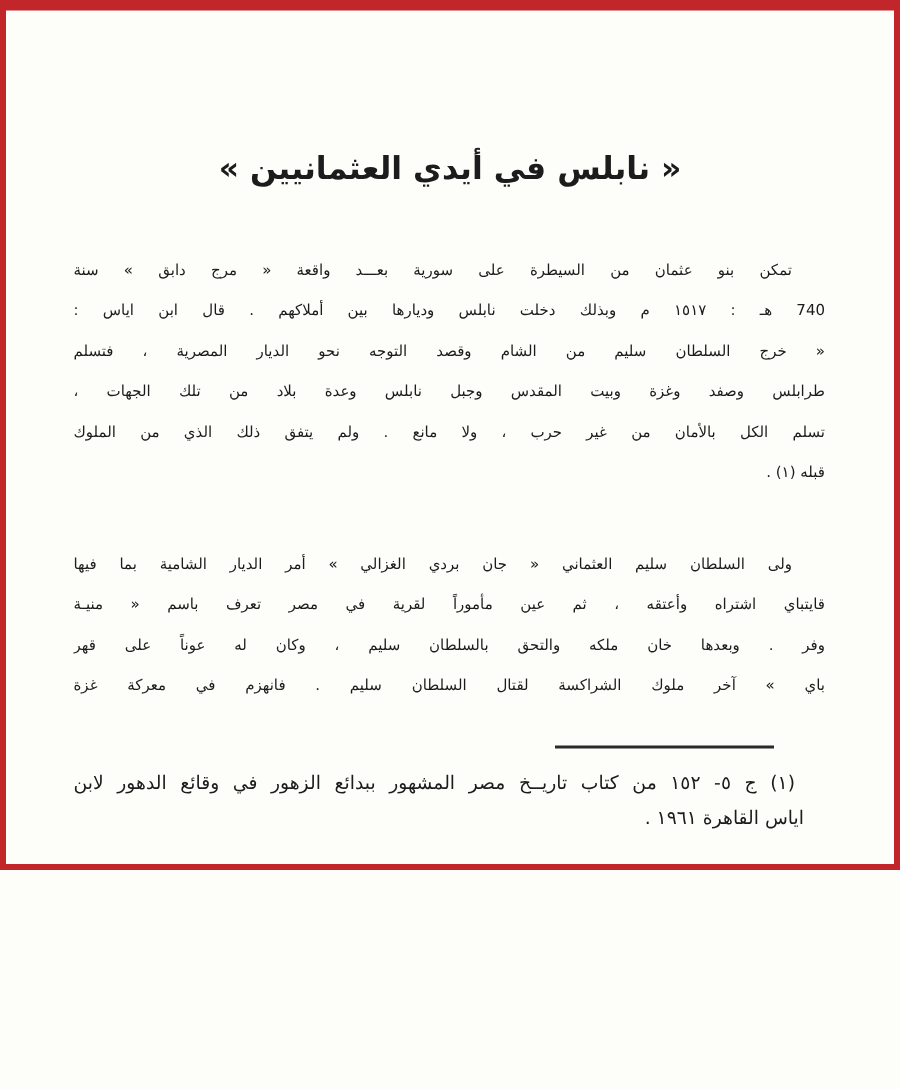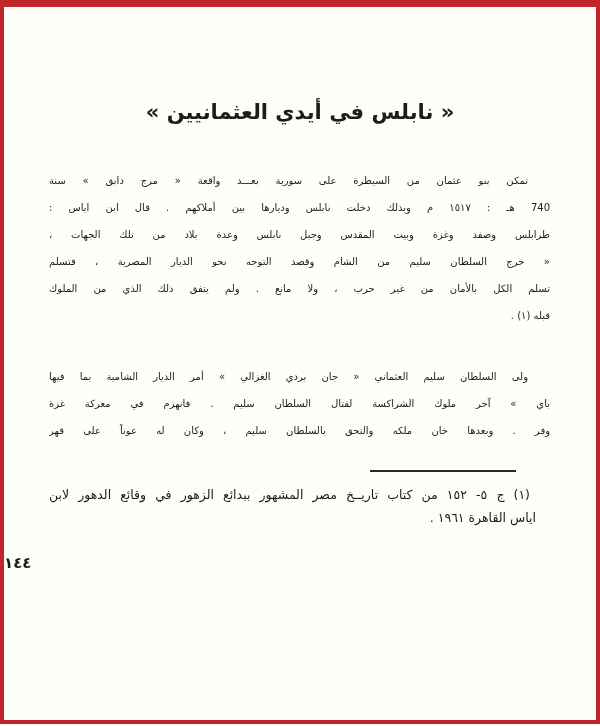--- a/index.html
+++ b/index.html
@@ -8,21 +8,21 @@
   }
   body {
     width: 600px;
     height: 726px;
     background: #fdfdfa;
     font-family: "DejaVu Sans", sans-serif;
   }
   .page {
     box-sizing: border-box;
     width: 600px;
-    height: 724px;
+    height: 580px;
     direction: rtl;
     background: #fdfdfa;
     border-top: 7px solid #c1262b;
     border-left: 4px solid #c1262b;
     border-right: 4px solid #c1262b;
     border-bottom: 4px solid #c1262b;
     color: #1c1c1c;
     overflow: hidden;
   }
   .title {
@@ -96,30 +96,31 @@
 
 <div class="page">
 
   <h1 class="title">« نابلس في أيدي العثمانيين »</h1>
 
   <div class="textblock">
 
     <p class="para">
       <span class="line first">تمكن بنو عثمان من السيطرة على سورية بعـــد واقعة « مرج دابق » سنة</span>
       <span class="line">740 هـ : ١٥١٧ م وبذلك دخلت نابلس وديارها بين أملاكهم . قال ابن اياس :</span>
+      <span class="line">« خرج السلطان سليم من الشام وقصد التوجه نحو الديار المصرية ، فتسلم</span>
       <span class="line">طرابلس وصفد وغزة وبيت المقدس وجبل نابلس وعدة بلاد من تلك الجهات ،</span>
-      <span class="line">« خرج السلطان سليم من الشام وقصد التوجه نحو الديار المصرية ، فتسلم</span>
       <span class="line">تسلم الكل بالأمان من غير حرب ، ولا مانع . ولم يتفق ذلك الذي من الملوك</span>
       <span class="line last">قبله (١) .</span>
     </p>
 
     <p class="para">
       <span class="line first">ولى السلطان سليم العثماني « جان بردي الغزالي » أمر الديار الشامية بما فيها</span>
+      <span class="line">قايتباي اشتراه وأعتقه ، ثم عين مأموراً لقرية في مصر تعرف باسم « منيـة</span>
+      <span class="line">وفر . وبعدها خان ملكه والتحق بالسلطان سليم ، وكان له عوناً على قهر</span>
       <span class="line">باي » آخر ملوك الشراكسة لقتال السلطان سليم . فانهزم في معركة غزة</span>
-      <span class="line">وفر . وبعدها خان ملكه والتحق بالسلطان سليم ، وكان له عوناً على قهر</span>
     </p>
 
   </div>
 
   <div class="footnote-rule"></div>
 
   <div class="footnote">
     <div class="fline f1">(١) ج ٥- ١٥٢ من كتاب تاريــخ مصر المشهور ببدائع الزهور في وقائع الدهور لابن</div>
     <div class="fline f2">اياس القاهرة ١٩٦١ .</div>
   </div>

